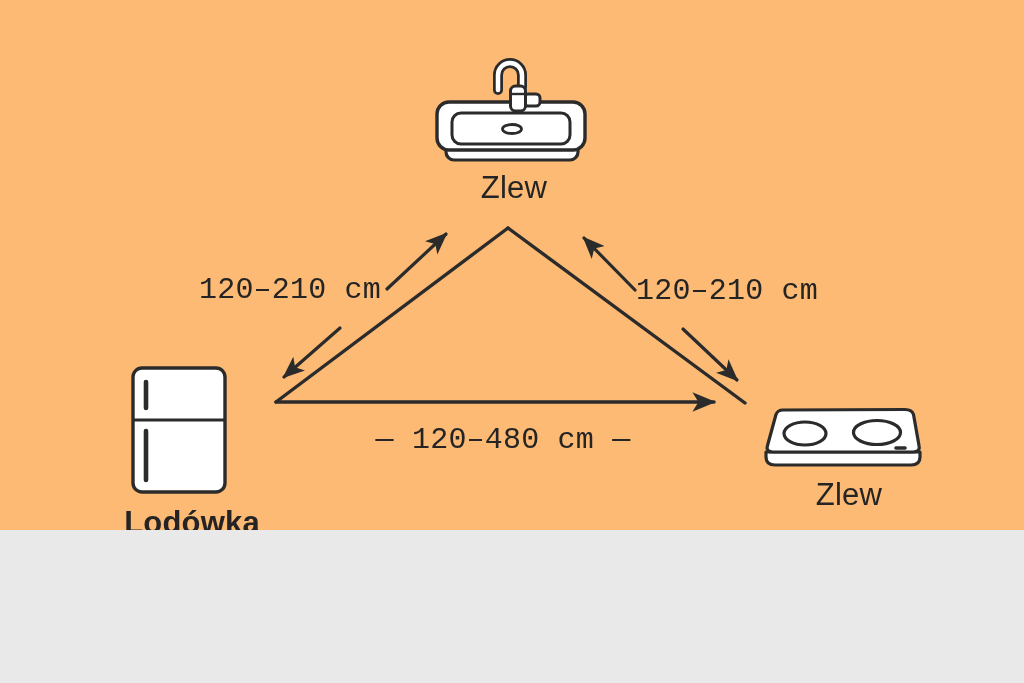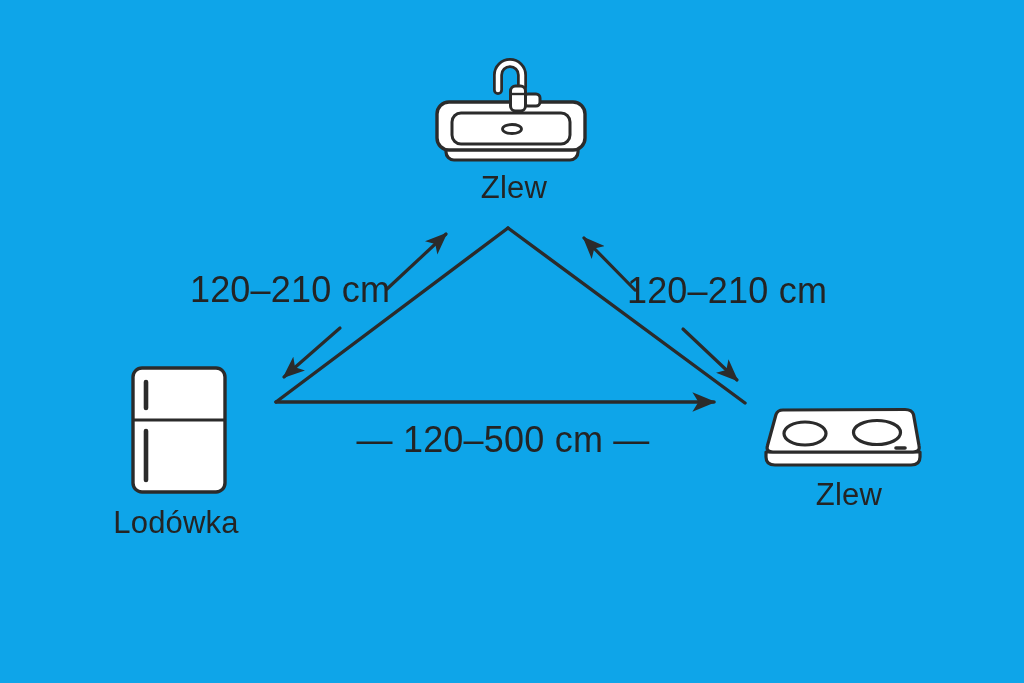--- a/index.html
+++ b/index.html
@@ -1,32 +1,32 @@
 <!DOCTYPE html>
 <html><head>
 <meta charset="utf-8">
 <style>
   html,body{margin:0;padding:0;background:#e9e9e9;}
   .stage{
     position:relative;
-    width:1024px;height:683px;
-    background:#0ea5e9;
+    width:1024px;height:530px;
+    background:#fdba74;
     overflow:hidden;
     font-family:"Liberation Sans", sans-serif;
   }
   .stage svg{position:absolute;left:0;top:0;}
   .lbl{
     position:absolute;
     transform:translate(-50%,-50%);
     color:#242424;
     white-space:nowrap;
     letter-spacing:0.2px;
   }
   .node-lbl{font-size:31px;}
-  .dist-lbl{font-size:36px;}
+  .dist-lbl{font-size:30px;font-family:Liberation Mono, monospace;}
 </style>
 </head>
 <body>
 
 <div class="stage">
 
   <svg width="1024" height="683" viewBox="0 0 1024 683">
     <defs>
       <marker id="ah" viewBox="0 0 11 9" refX="10" refY="4.5" markerWidth="7" markerHeight="5.8" orient="auto">
         <path d="M0,0 L11,4.5 L0,9 L2.8,4.5 Z" fill="#2b2b2b"></path>
@@ -68,19 +68,19 @@
     <g>
       <path d="M772,452 L920,452 L920,457 Q920,465 911,465 L775,465 Q766,465 766,457 L766,452 Z" fill="#ffffff" stroke="#2b2b2b" stroke-width="3.2" stroke-linejoin="round"></path>
       <path d="M783,410 L905,409.5 Q912,409.5 913.5,414.5 L919,445.5 Q920.5,452 913,452 L773,452 Q765.5,452 767.5,445.5 L776,414.5 Q777.5,410 783,410 Z" fill="#ffffff" stroke="#2b2b2b" stroke-width="3.2" stroke-linejoin="round"></path>
       <ellipse cx="805" cy="433.5" rx="21" ry="11.5" fill="none" stroke="#2b2b2b" stroke-width="3.2"></ellipse>
       <ellipse cx="877" cy="432.5" rx="23.5" ry="12" fill="none" stroke="#2b2b2b" stroke-width="3.2"></ellipse>
       <line x1="896" y1="448" x2="905" y2="448" stroke="#2b2b2b" stroke-width="3.6" stroke-linecap="round"></line>
     </g>
   </svg>
 
   <div class="lbl node-lbl" style="left:514px; top:188px;">Zlew</div>
-  <div class="lbl node-lbl" style="left:176px; top:523px;">Lodówka</div>
+  <div class="lbl node-lbl" style="left:192px; top:523px;font-weight:bold;">Lodówka</div>
   <div class="lbl node-lbl" style="left:849px; top:495px;">Zlew</div>
 
   <div class="lbl dist-lbl" style="left:290px; top:290px;">120–210 cm</div>
   <div class="lbl dist-lbl" style="left:727px; top:291px;">120–210 cm</div>
-  <div class="lbl dist-lbl" style="left:503px; top:440px;">— 120–500 cm —</div>
+  <div class="lbl dist-lbl" style="left:503px; top:440px;">— 120–480 cm —</div>
 </div>
 
 </body></html>

